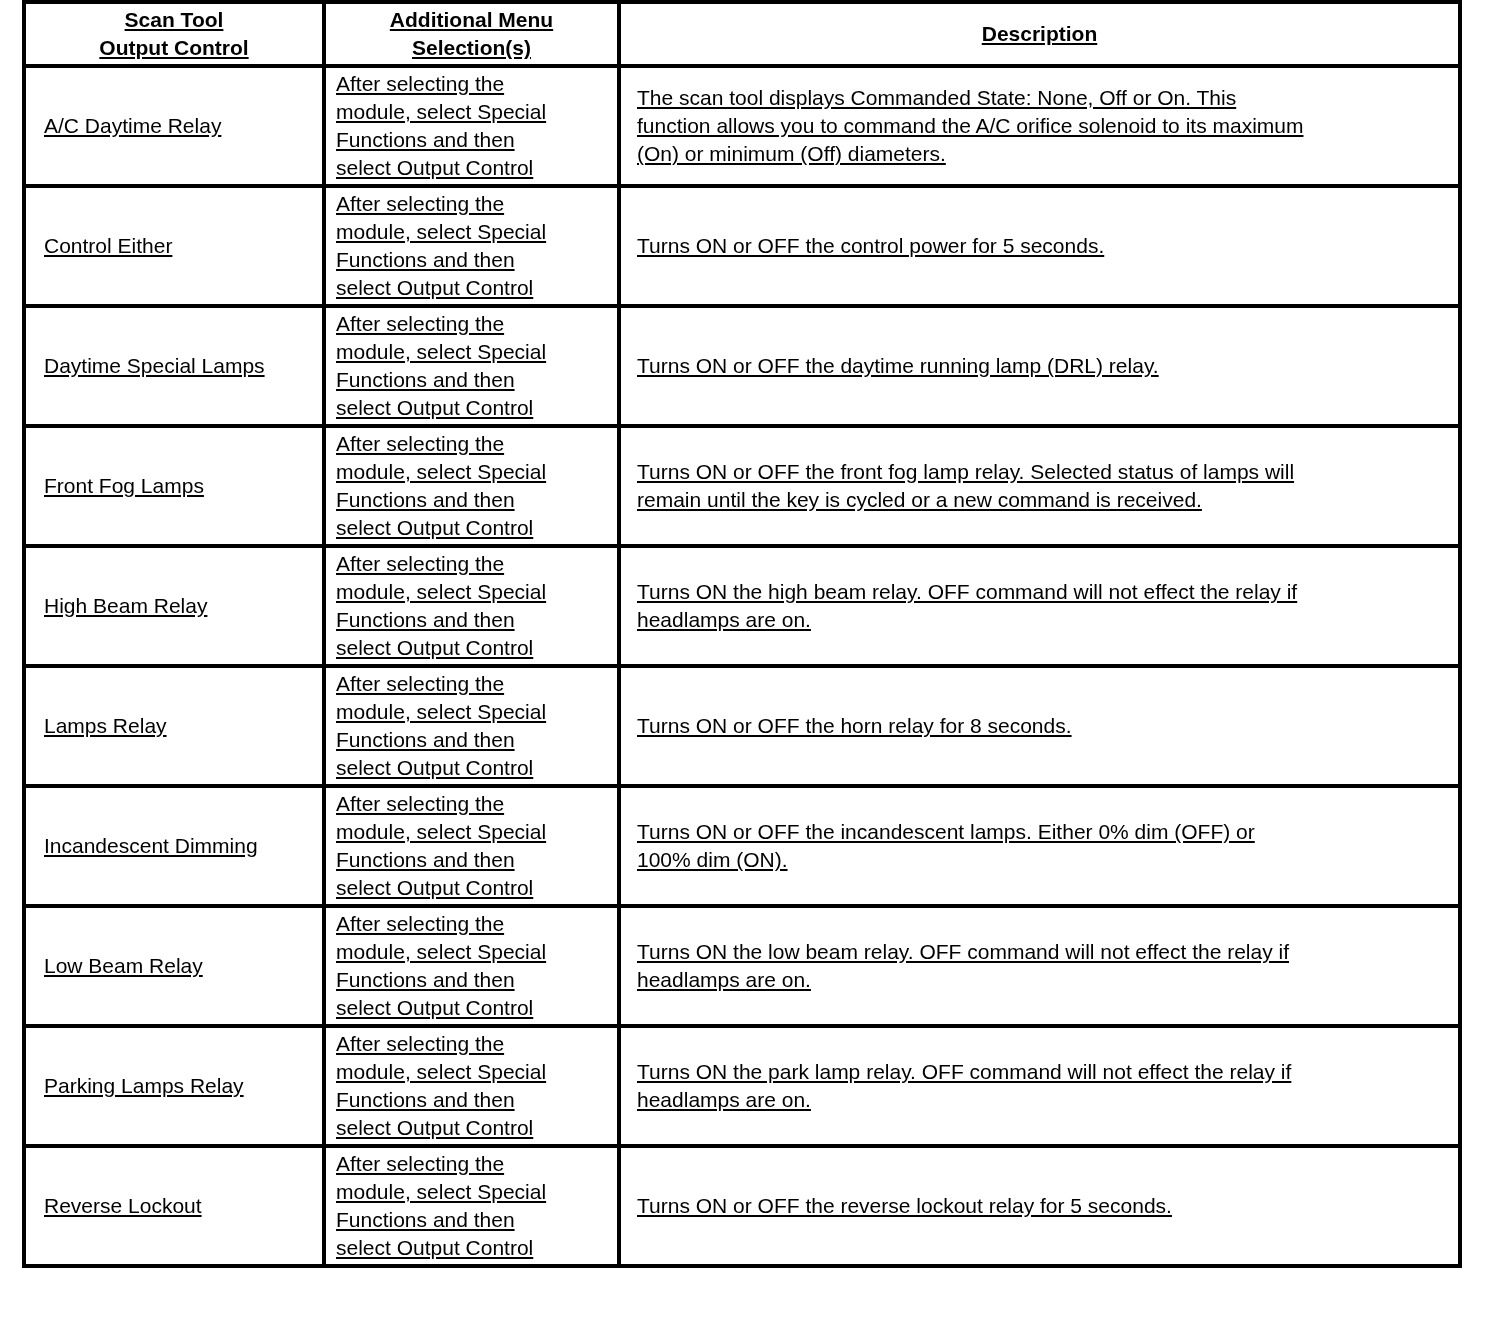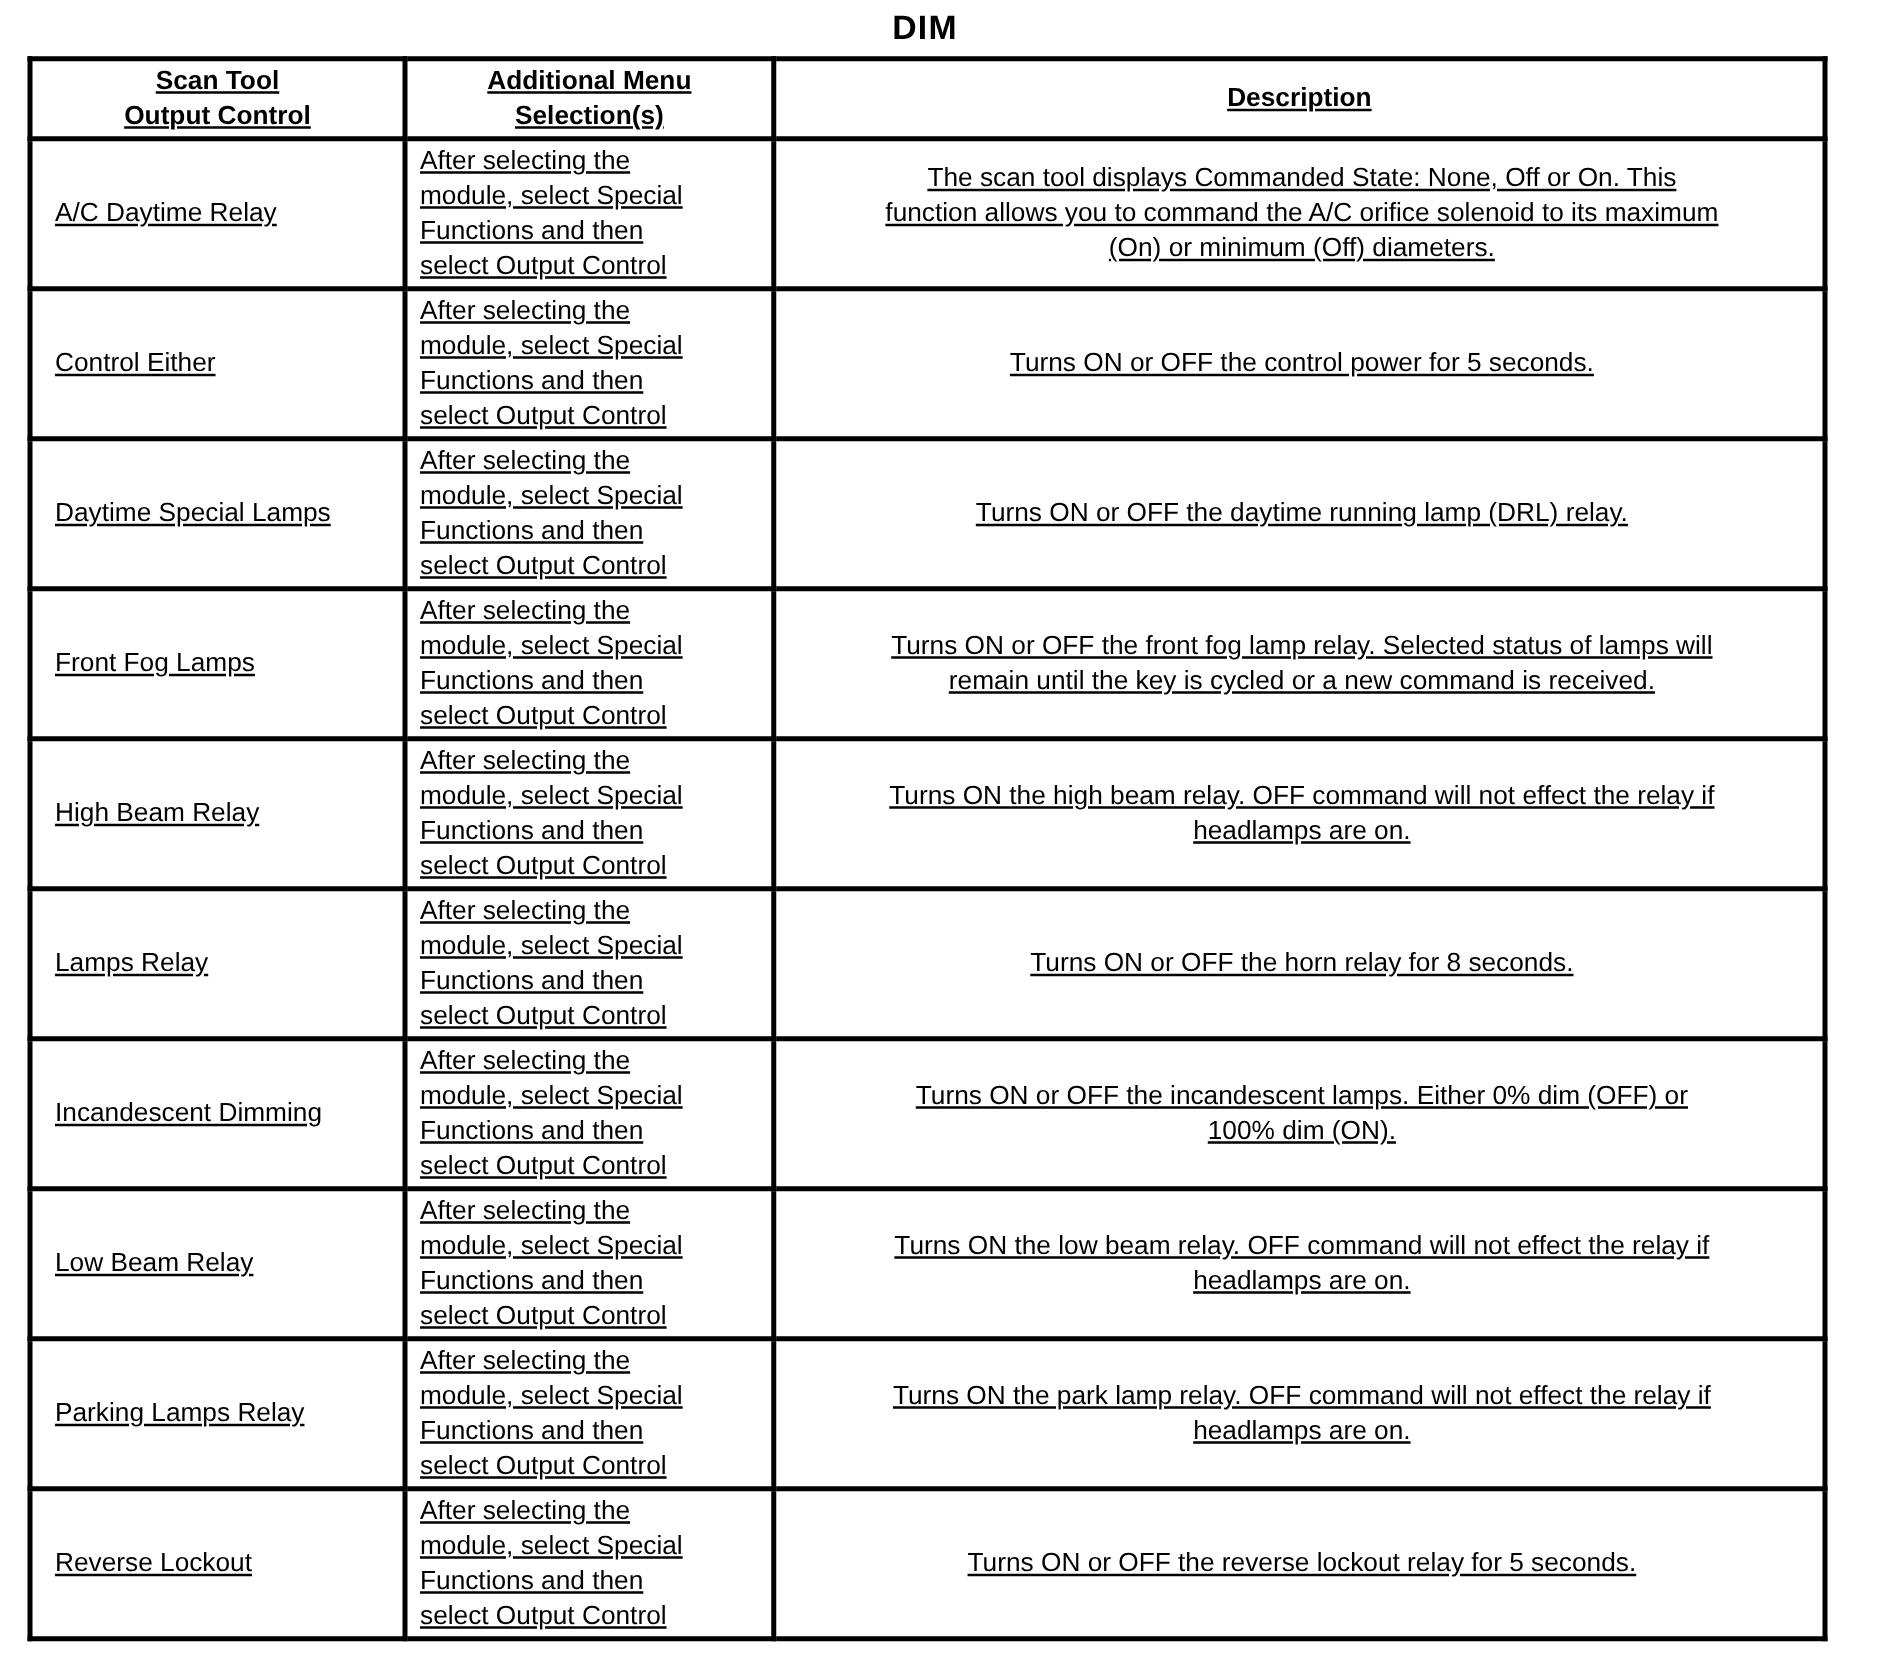--- a/index.html
+++ b/index.html
@@ -57,29 +57,27 @@
   td.col-control {
     padding: 2px 4px 2px 18px;
   }
   td.col-menu {
     padding: 2px 6px 2px 10px;
     white-space: pre-line;
   }
   td.col-desc {
     padding: 2px 12px 2px 16px;
     white-space: pre-line;
-    text-align: center;
   }
 </style>
 </head>
 <body>
 
 <div class="page">
 
-  <div class="page-title">DIM</div>
 
   <table class="dim-table">
     <colgroup>
       <col style="width:300px">
       <col style="width:295px">
       <col style="width:841px">
     </colgroup>
     <thead>
       <tr>
         <th>Scan Tool

